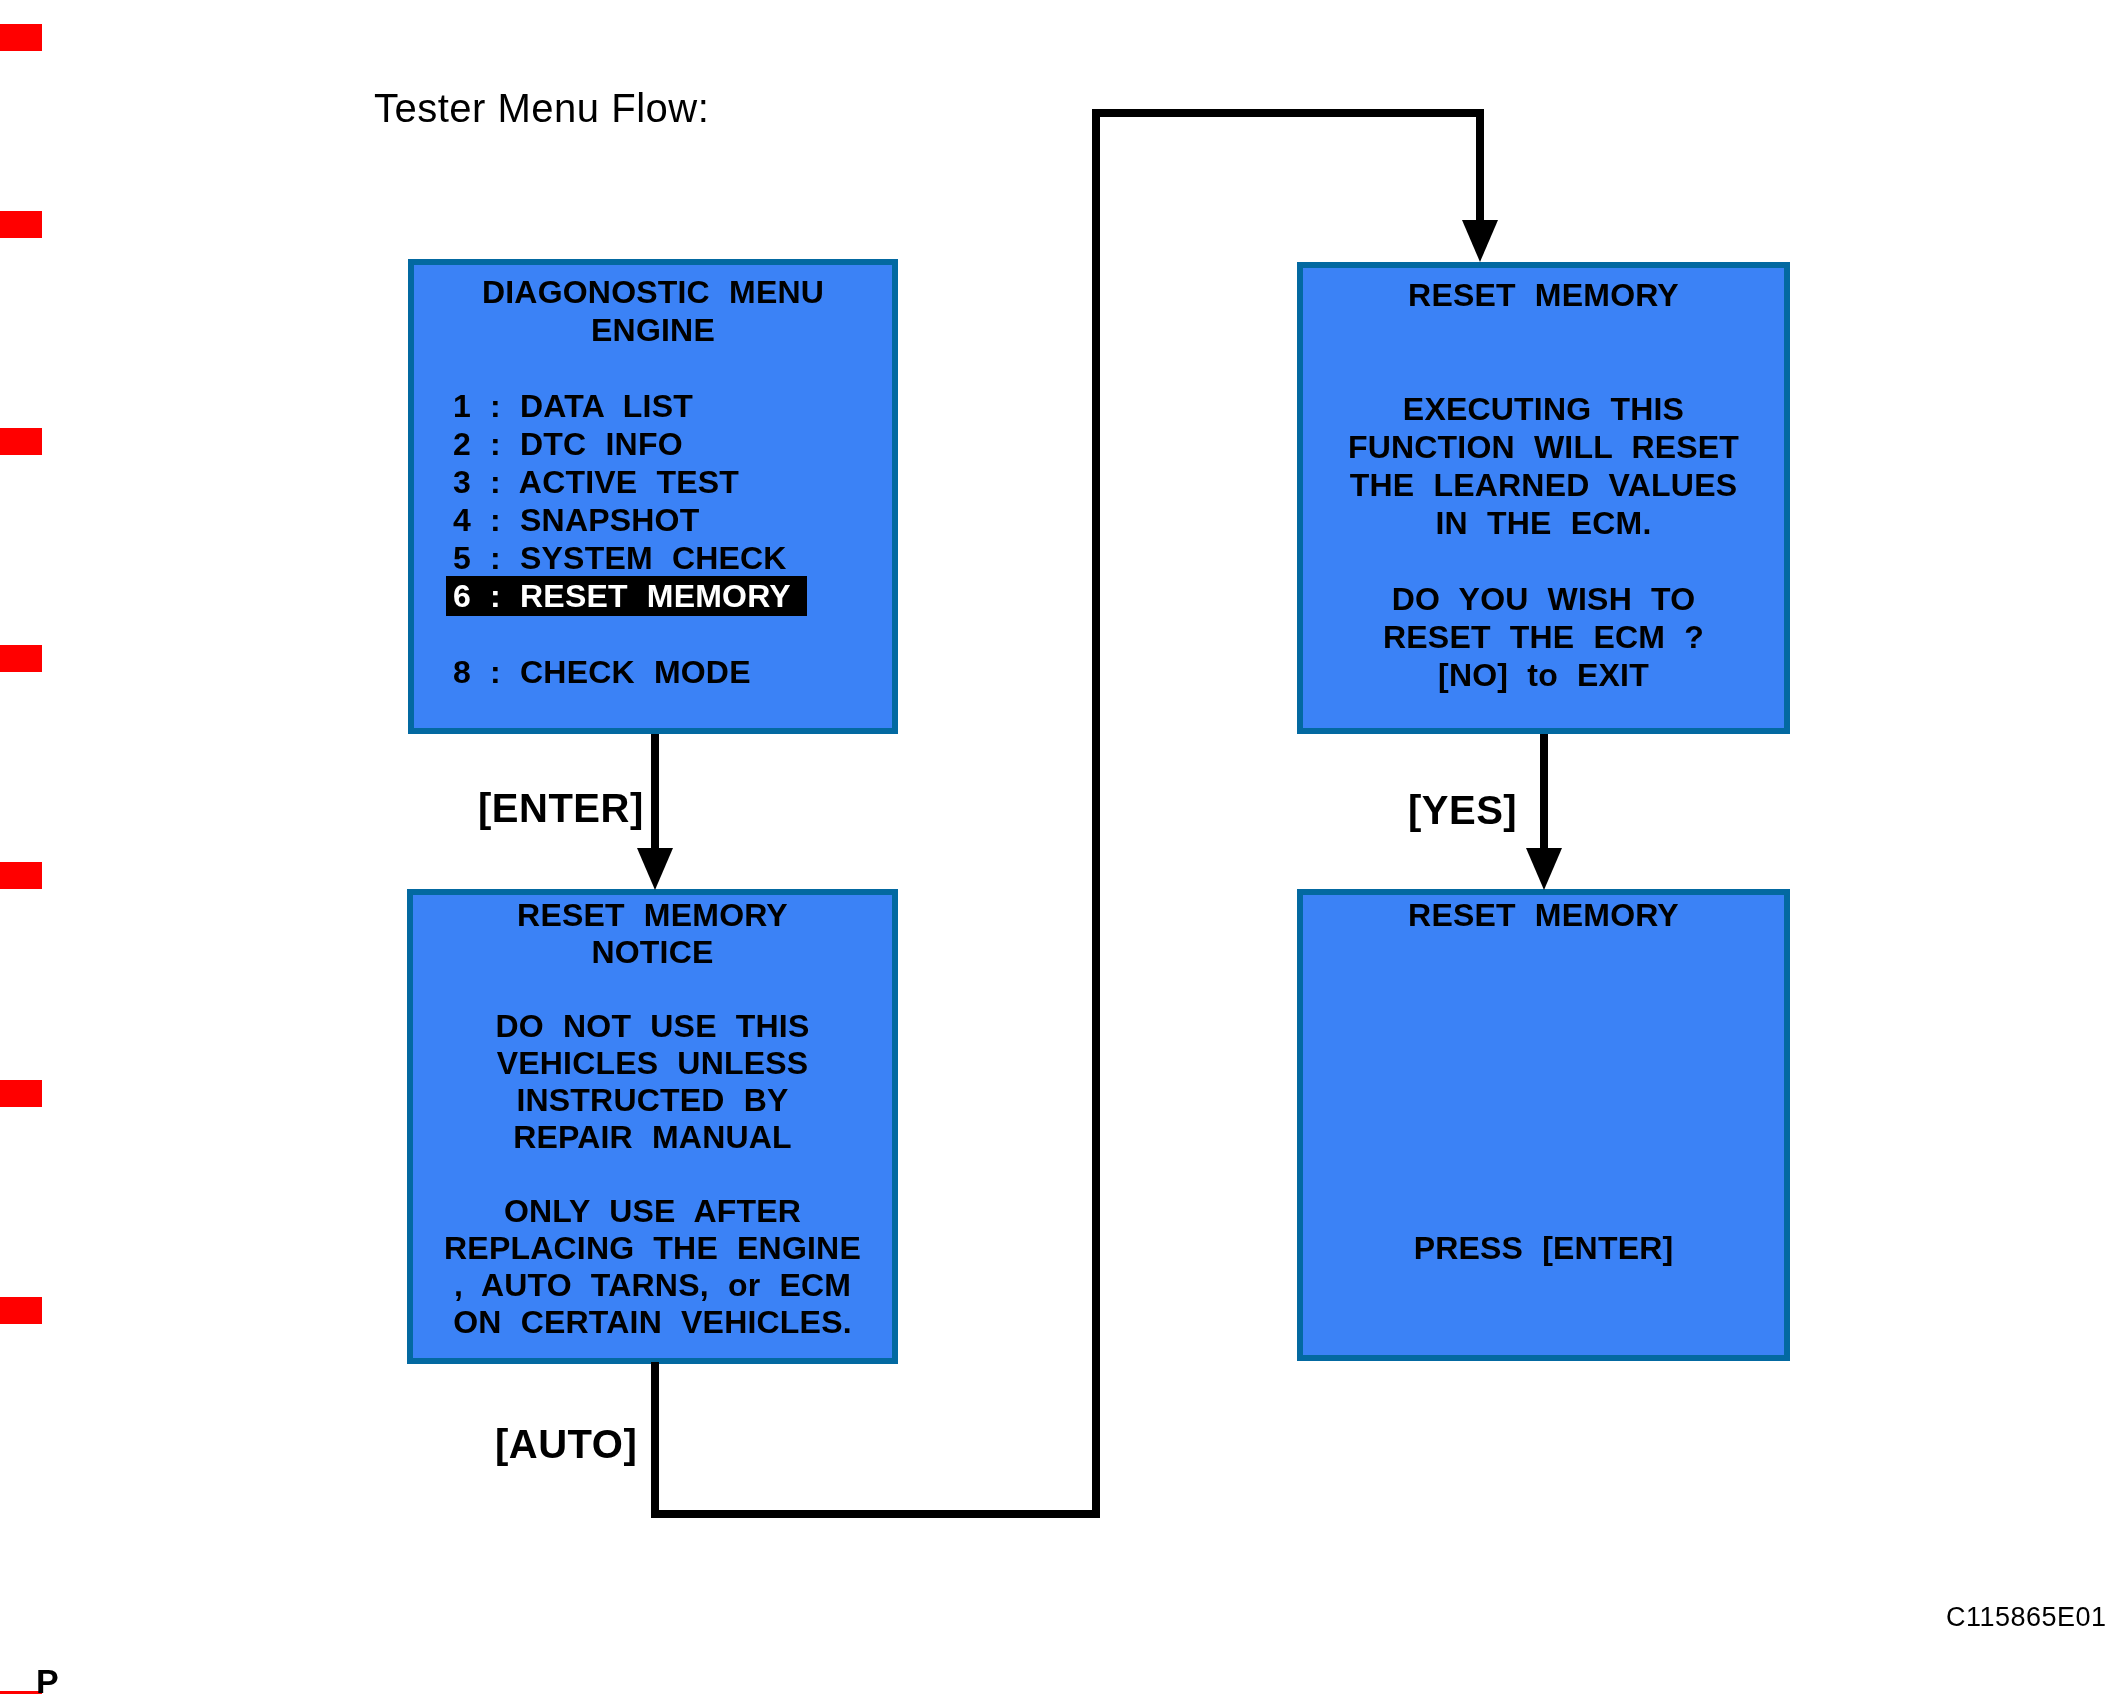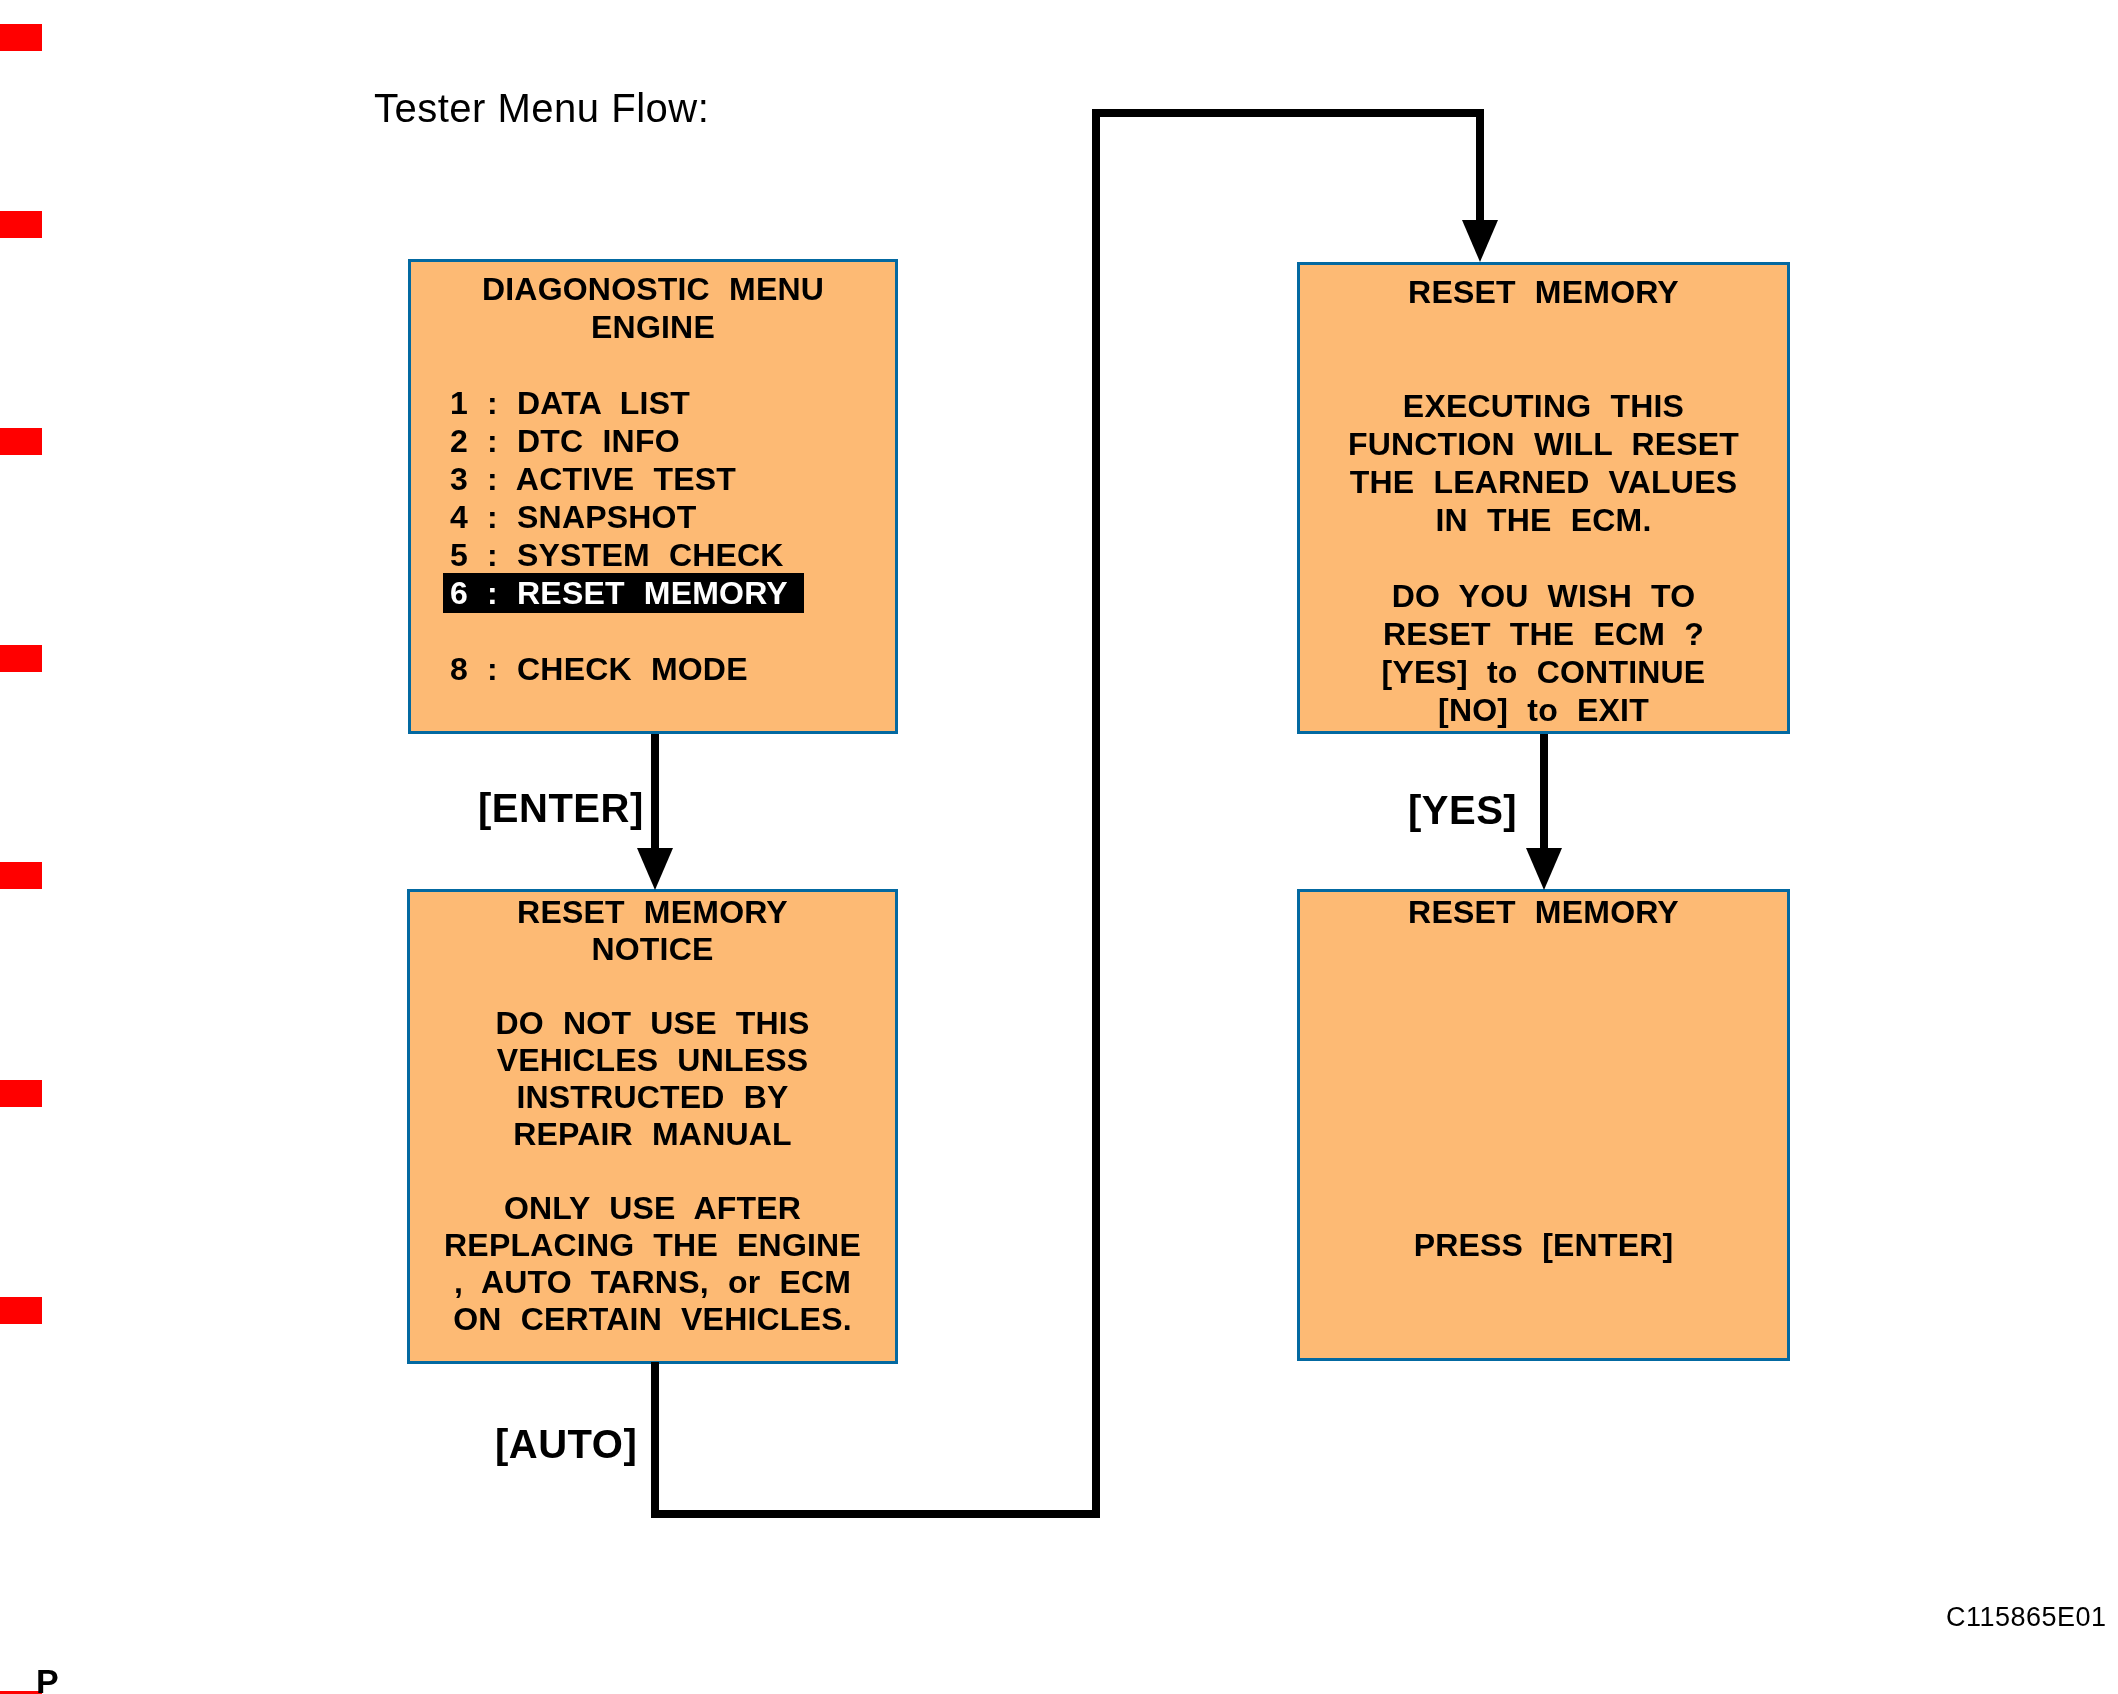--- a/index.html
+++ b/index.html
@@ -8,21 +8,21 @@
 
   
   .page-title{position:absolute;left:374px;top:62px;font-size:40px;font-weight:400;letter-spacing:0.5px;}
   .page-letter{position:absolute;left:36px;top:1638px;font-size:34px;font-weight:700;}
   .figure-code{position:absolute;left:1946px;top:1578px;font-size:27px;font-weight:400;letter-spacing:0.5px;}
 
   
   .edge-mark{position:absolute;left:0;width:42px;height:27px;background:#ff0000;}
 
   
-  .flow-box{position:absolute;box-sizing:border-box;border:3px solid #0369a1;background:#fdba74;
+  .flow-box{position:absolute;box-sizing:border-box;border:6px solid #0369a1;background:#3b82f6;
             font-weight:700;font-size:32px;word-spacing:10px;letter-spacing:0.2px;}
   #box-diagnostic-menu{left:408px;top:235px;width:490px;height:475px;padding-top:8px;}
   #box-reset-confirm  {left:1297px;top:238px;width:493px;height:472px;padding-top:8px;}
   #box-reset-notice   {left:407px;top:865px;width:491px;height:475px;padding-top:2px;}
   #box-reset-complete {left:1297px;top:865px;width:493px;height:472px;padding-top:2px;}
 
   .line{height:38px;line-height:38px;white-space:pre;}
   #box-reset-notice .line,#box-reset-complete .line{height:37px;line-height:37px;}
   .ac{text-align:center;}
   .al{text-align:left;padding-left:39px;}
@@ -88,21 +88,20 @@
       <div class="line ac"><span>RESET MEMORY</span></div>
       <div class="line ac"><span></span></div>
       <div class="line ac"><span></span></div>
       <div class="line ac"><span>EXECUTING THIS</span></div>
       <div class="line ac"><span>FUNCTION WILL RESET</span></div>
       <div class="line ac"><span>THE LEARNED VALUES</span></div>
       <div class="line ac"><span>IN THE ECM.</span></div>
       <div class="line ac"><span></span></div>
       <div class="line ac"><span>DO YOU WISH TO</span></div>
       <div class="line ac"><span>RESET THE ECM ?</span></div>
-      <div class="line ac"><span>[YES] to CONTINUE</span></div>
       <div class="line ac"><span>[NO] to EXIT</span></div>
     </div>
 
   <div class="flow-box" id="box-reset-notice">
       <div class="line ac"><span>RESET MEMORY</span></div>
       <div class="line ac"><span>NOTICE</span></div>
       <div class="line ac"><span></span></div>
       <div class="line ac"><span>DO NOT USE THIS</span></div>
       <div class="line ac"><span>VEHICLES UNLESS</span></div>
       <div class="line ac"><span>INSTRUCTED BY</span></div>

